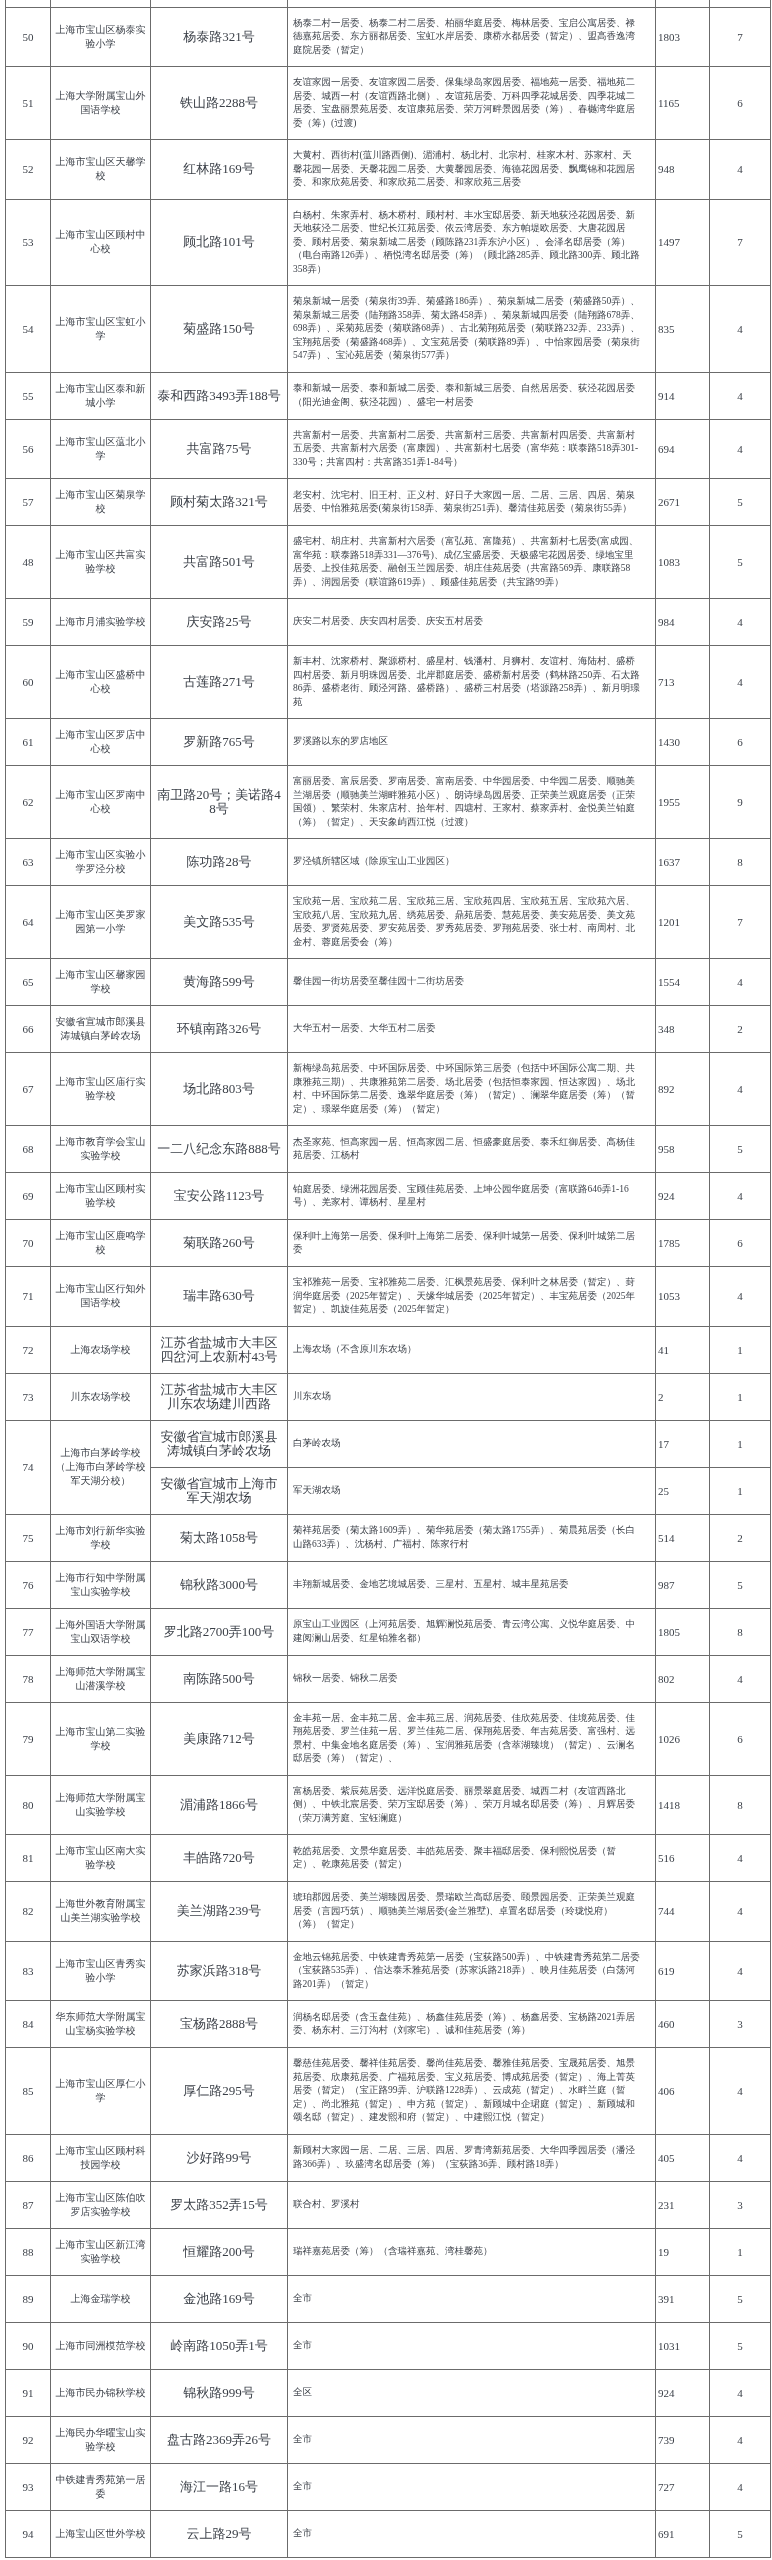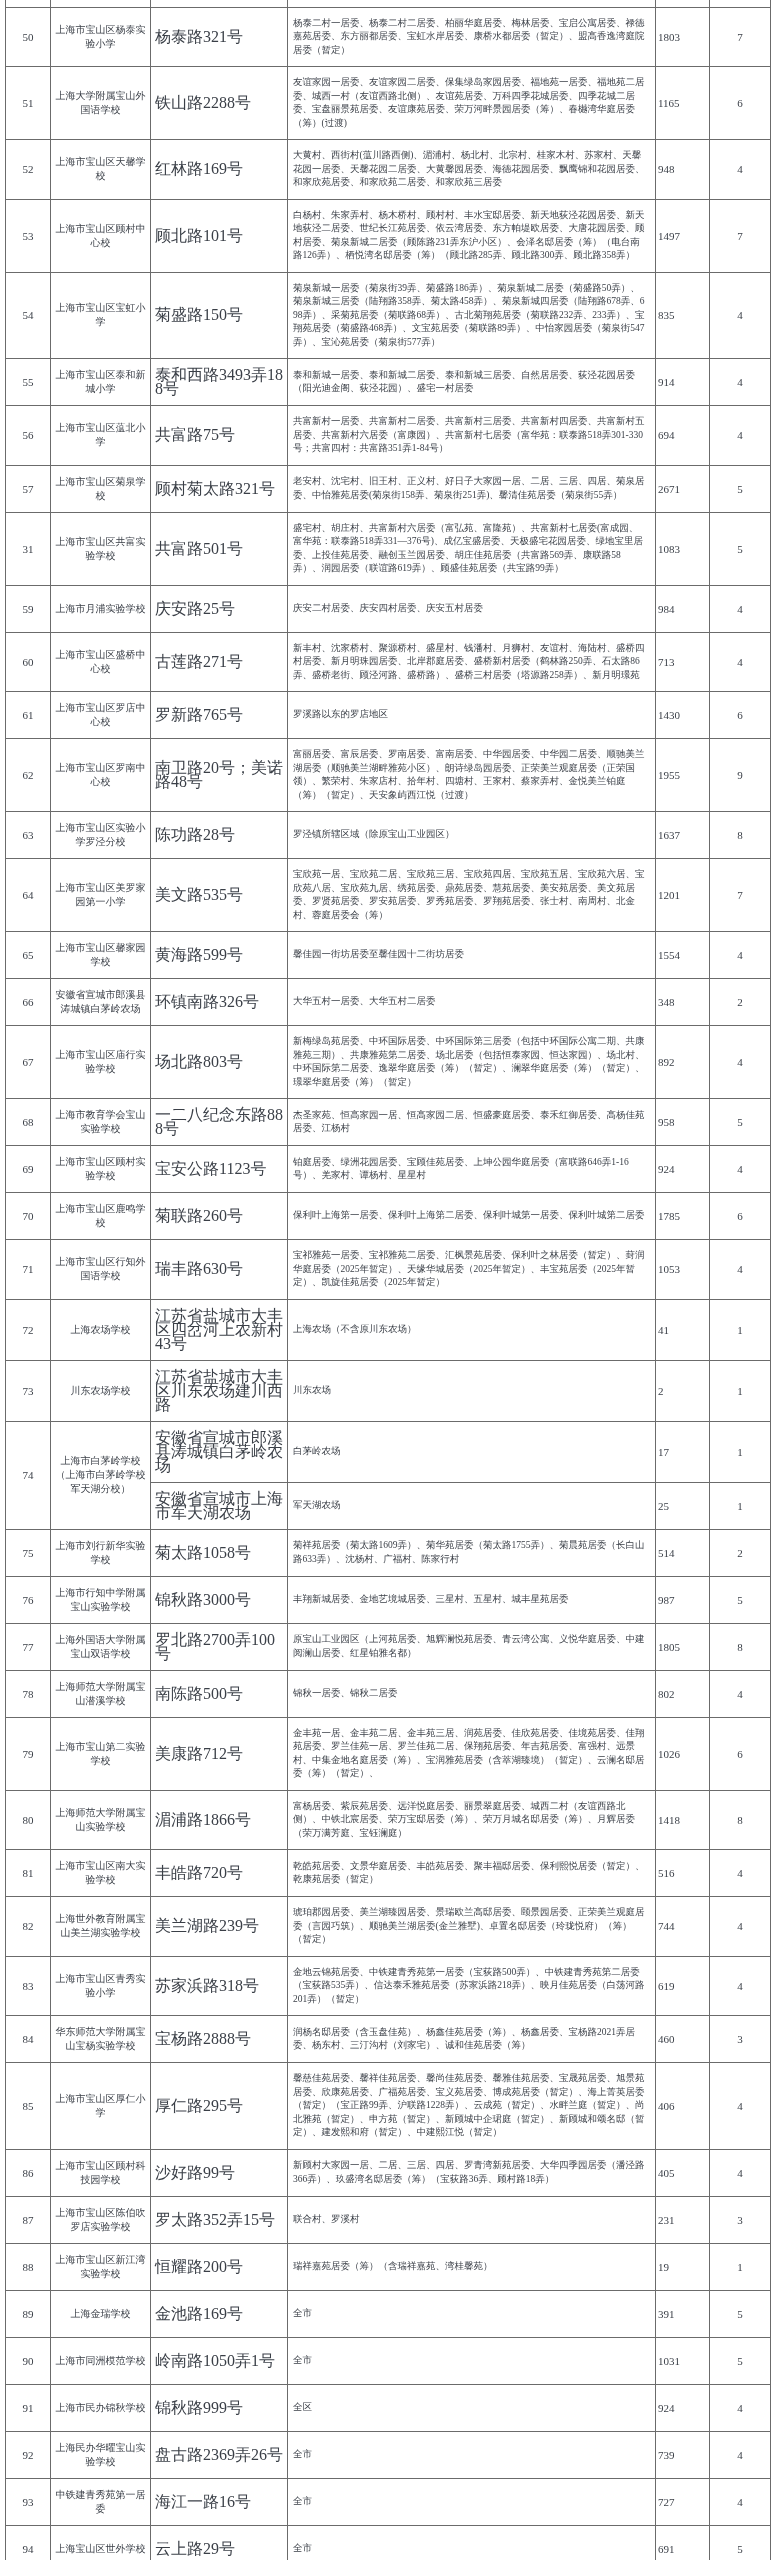--- a/index.html
+++ b/index.html
@@ -16,22 +16,22 @@
   }
   td {
     border: 1px solid #6b6b6b;
     vertical-align: middle;
     word-break: break-all;
     box-sizing: border-box;
   }
   tr.stub td { height: 7px; padding: 0; border-top: none; }
   .c-no   { width: 45px;  text-align: center; font-size: 11px; padding: 17px 2px; }
   .c-school { width: 100px; text-align: center; font-size: 10px; line-height: 14px; padding: 9px 3px; margin-top: 45px; }
-  .c-addr { width: 137px; text-align: left; font-size: 16px; line-height: 14px; padding: 9px 4px; }
-  .c-area { width: 368px; text-align: left; font-size: 9.5px; line-height: 13.5px; padding: 9px 8px 9px 5px; }
+  .c-addr { width: 137px; text-align: center; font-size: 13px; line-height: 14px; padding: 9px 4px; }
+  .c-area { width: 368px; text-align: left; font-size: 9.5px; line-height: 13.5px; padding: 9px 15px 9px 5px; }
   .c-n1   { width: 54px;  text-align: left; font-size: 11px; padding: 9px 2px; }
   .c-n2   { width: 61px;  text-align: center; font-size: 11px; padding: 9px 2px; }
 </style>
 </head>
 <body>
 
 <div class="page">
   <table class="alloc">
     <colgroup>
       <col style="width:45px">
@@ -108,21 +108,21 @@
         </tr>
         <tr>
           <td class="c-no">57</td>
           <td class="c-school">上海市宝山区菊泉学校</td>
           <td class="c-addr">顾村菊太路321号</td>
           <td class="c-area">老安村、沈宅村、旧王村、正义村、好日子大家园一居、二居、三居、四居、菊泉居委、中怡雅苑居委(菊泉街158弄、菊泉街251弄)、馨清佳苑居委（菊泉街55弄）</td>
           <td class="c-n1">2671</td>
           <td class="c-n2">5</td>
         </tr>
         <tr>
-          <td class="c-no">31</td>
+          <td class="c-no">48</td>
           <td class="c-school">上海市宝山区共富实验学校</td>
           <td class="c-addr">共富路501号</td>
           <td class="c-area">盛宅村、胡庄村、共富新村六居委（富弘苑、富隆苑）、共富新村七居委(富成园、富华苑：联泰路518弄331—376号)、成亿宝盛居委、天极盛宅花园居委、绿地宝里居委、上投佳苑居委、融创玉兰园居委、胡庄佳苑居委（共富路569弄、康联路58弄）、润园居委（联谊路619弄）、顾盛佳苑居委（共宝路99弄）</td>
           <td class="c-n1">1083</td>
           <td class="c-n2">5</td>
         </tr>
         <tr>
           <td class="c-no">59</td>
           <td class="c-school">上海市月浦实验学校</td>
           <td class="c-addr">庆安路25号</td>

